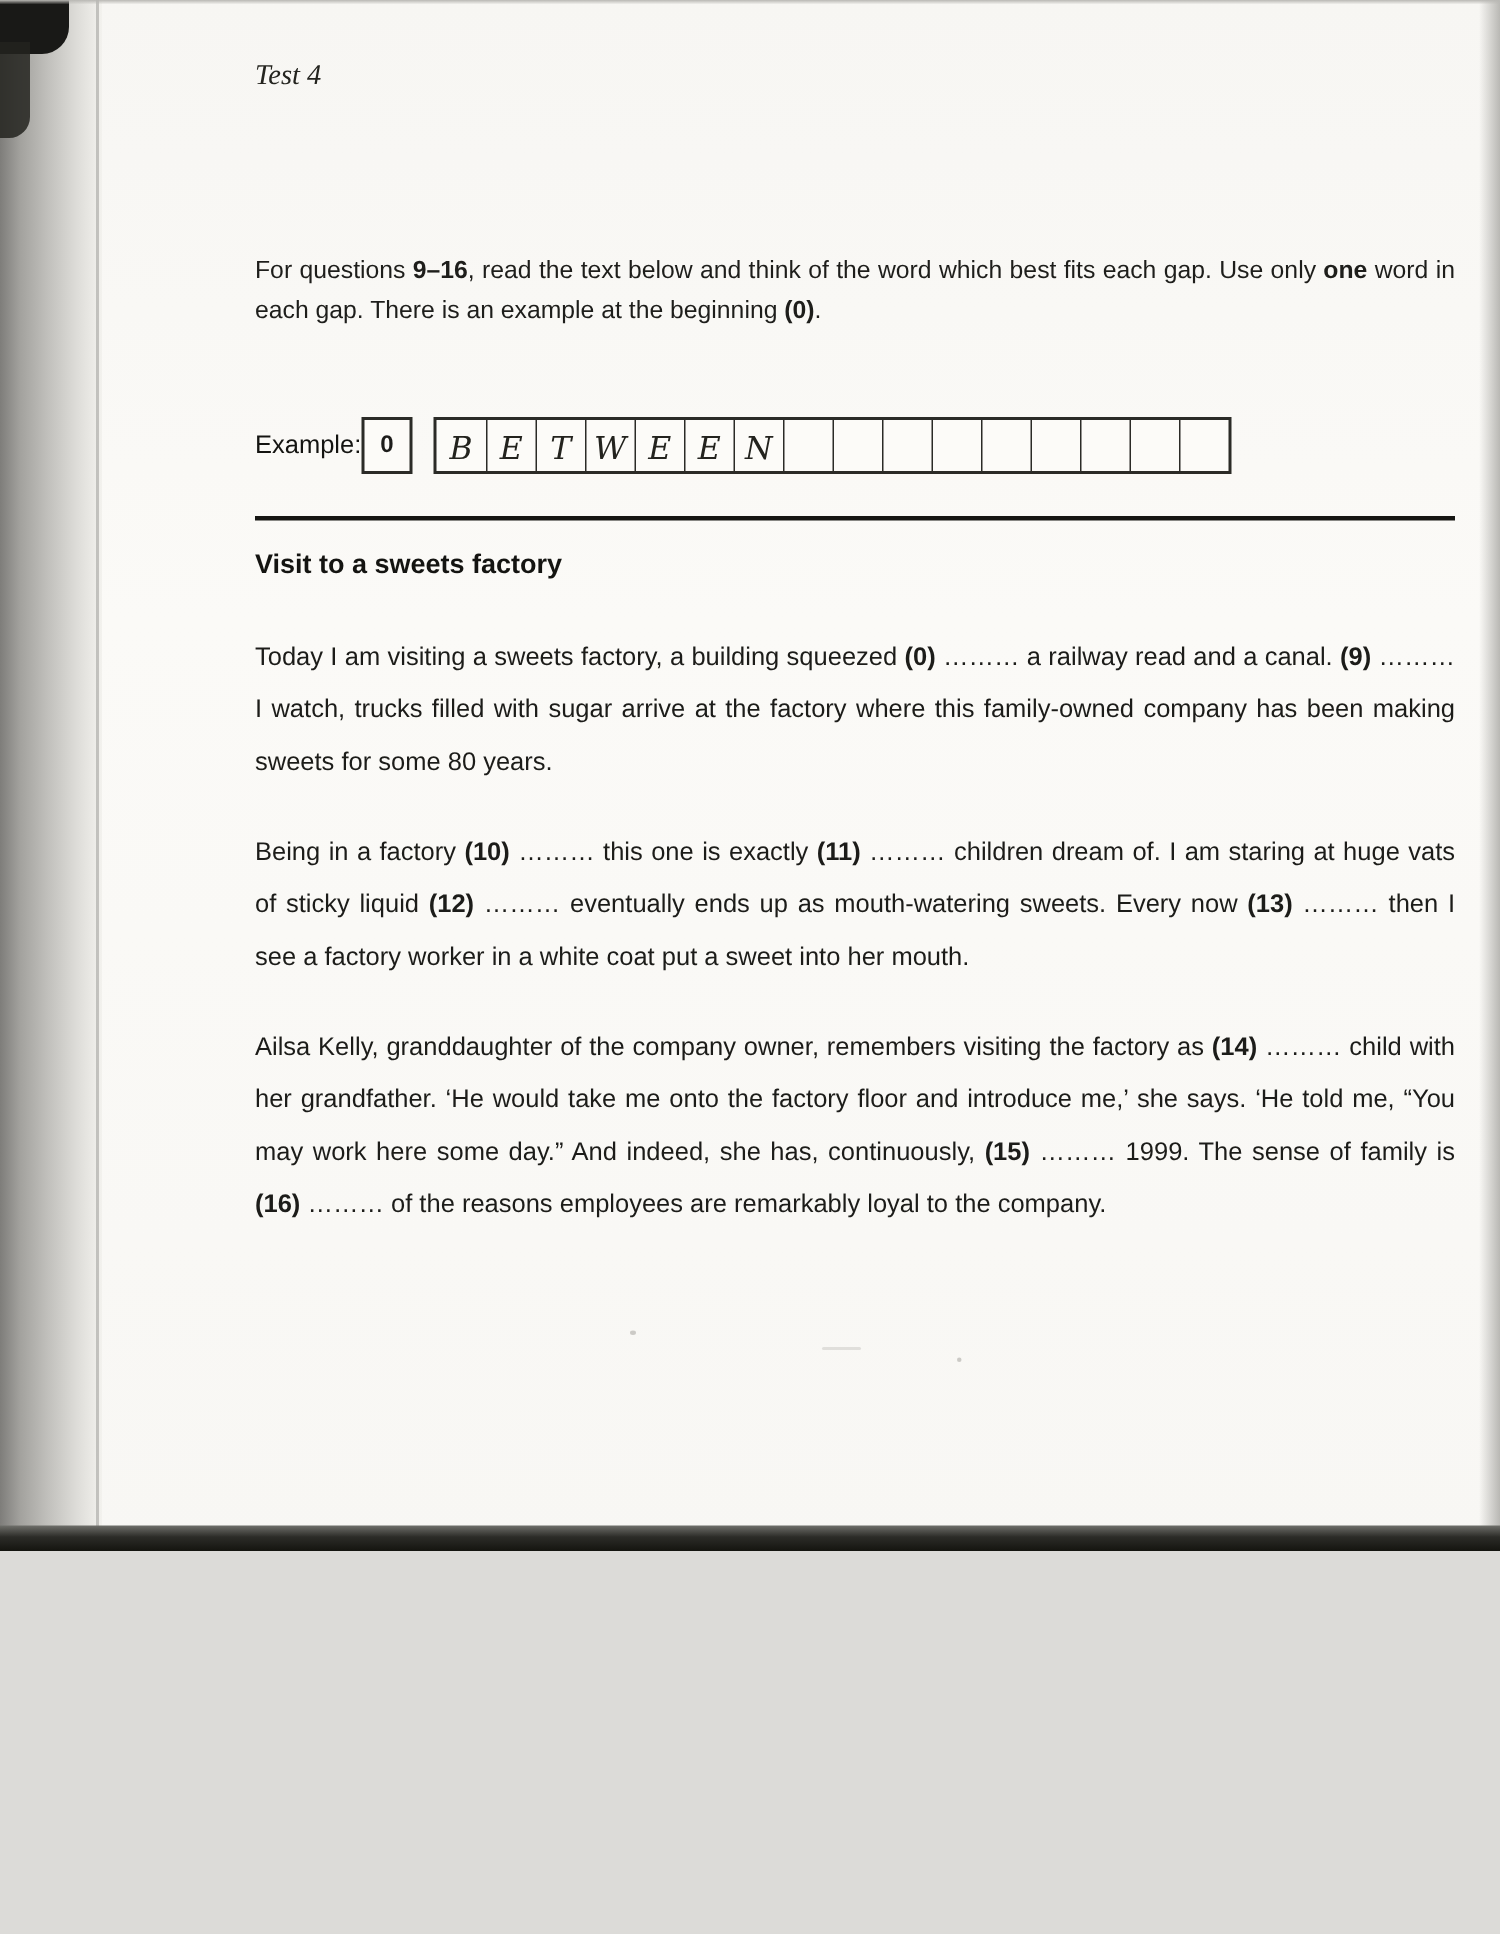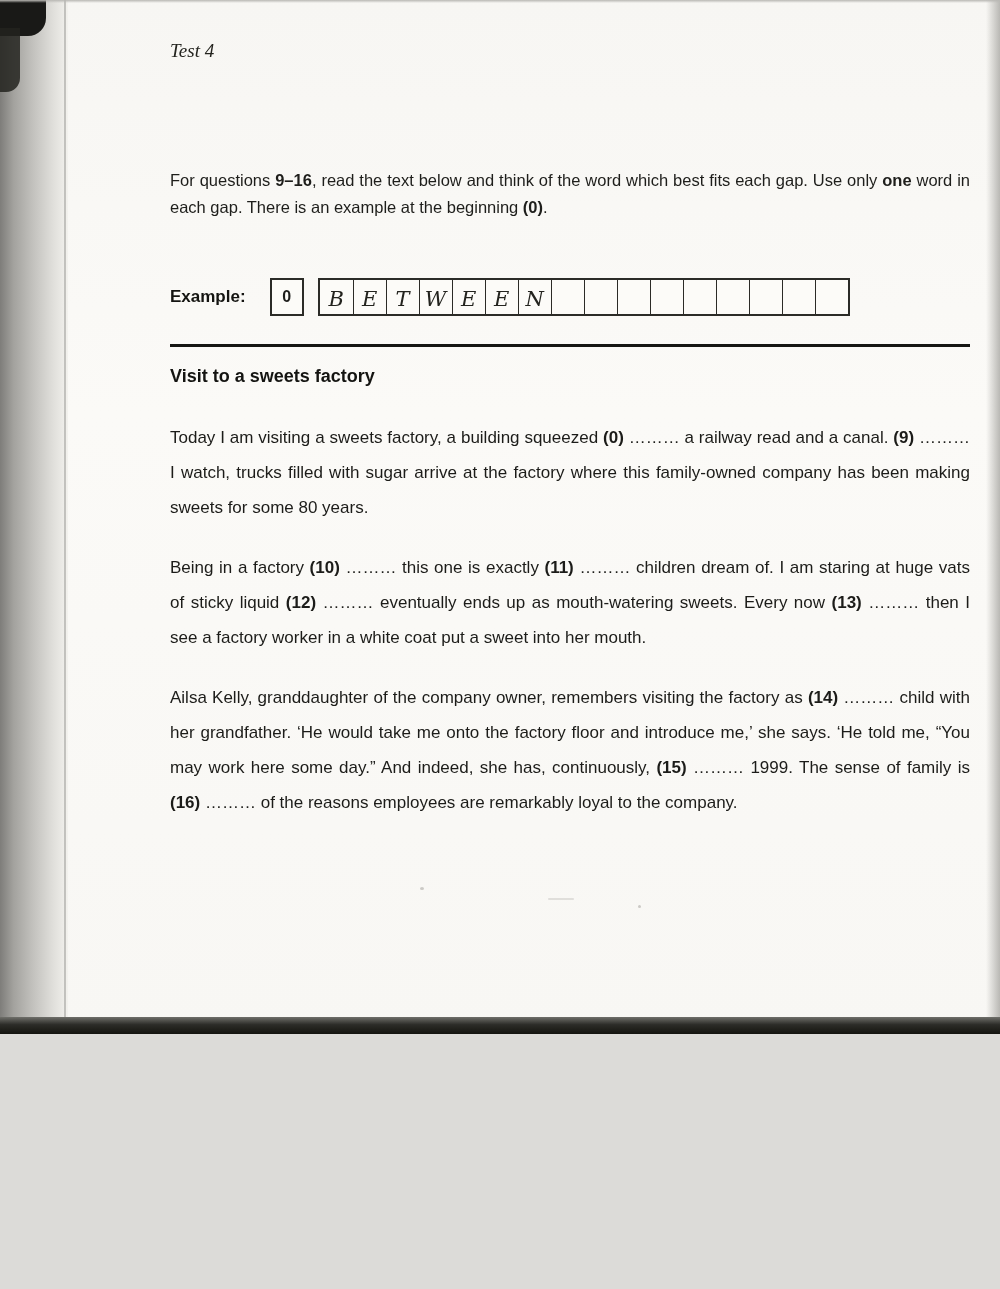--- a/index.html
+++ b/index.html
@@ -59,21 +59,21 @@
     font-size:16.5px;line-height:27px;text-align:justify;color:#1e1e1b;
   }
   .instr.i1{top:150px;}
   .instr.i2{top:224px;text-align:left;}
   .b{font-weight:700;}
 
   .example-row{
     position:absolute;left:170px;top:278px;
     display:flex;align-items:center;
   }
-  .example-label{font-weight:700;font-size:17px;margin-right:24px;color:#141411;}
+  .example-label{font-weight:400;font-size:17px;color:#141411;}
   .zero-box{
     width:30px;height:34px;border:2px solid #2b2b27;
     display:flex;align-items:center;justify-content:center;
     font-weight:700;font-size:16px;margin-right:14px;background:#fcfbf8;
   }
   .answer-grid{
     display:flex;border:2px solid #2b2b27;background:#fcfbf8;
   }
   .acell{
     width:33px;height:34px;border-left:1.5px solid #2b2b27;

